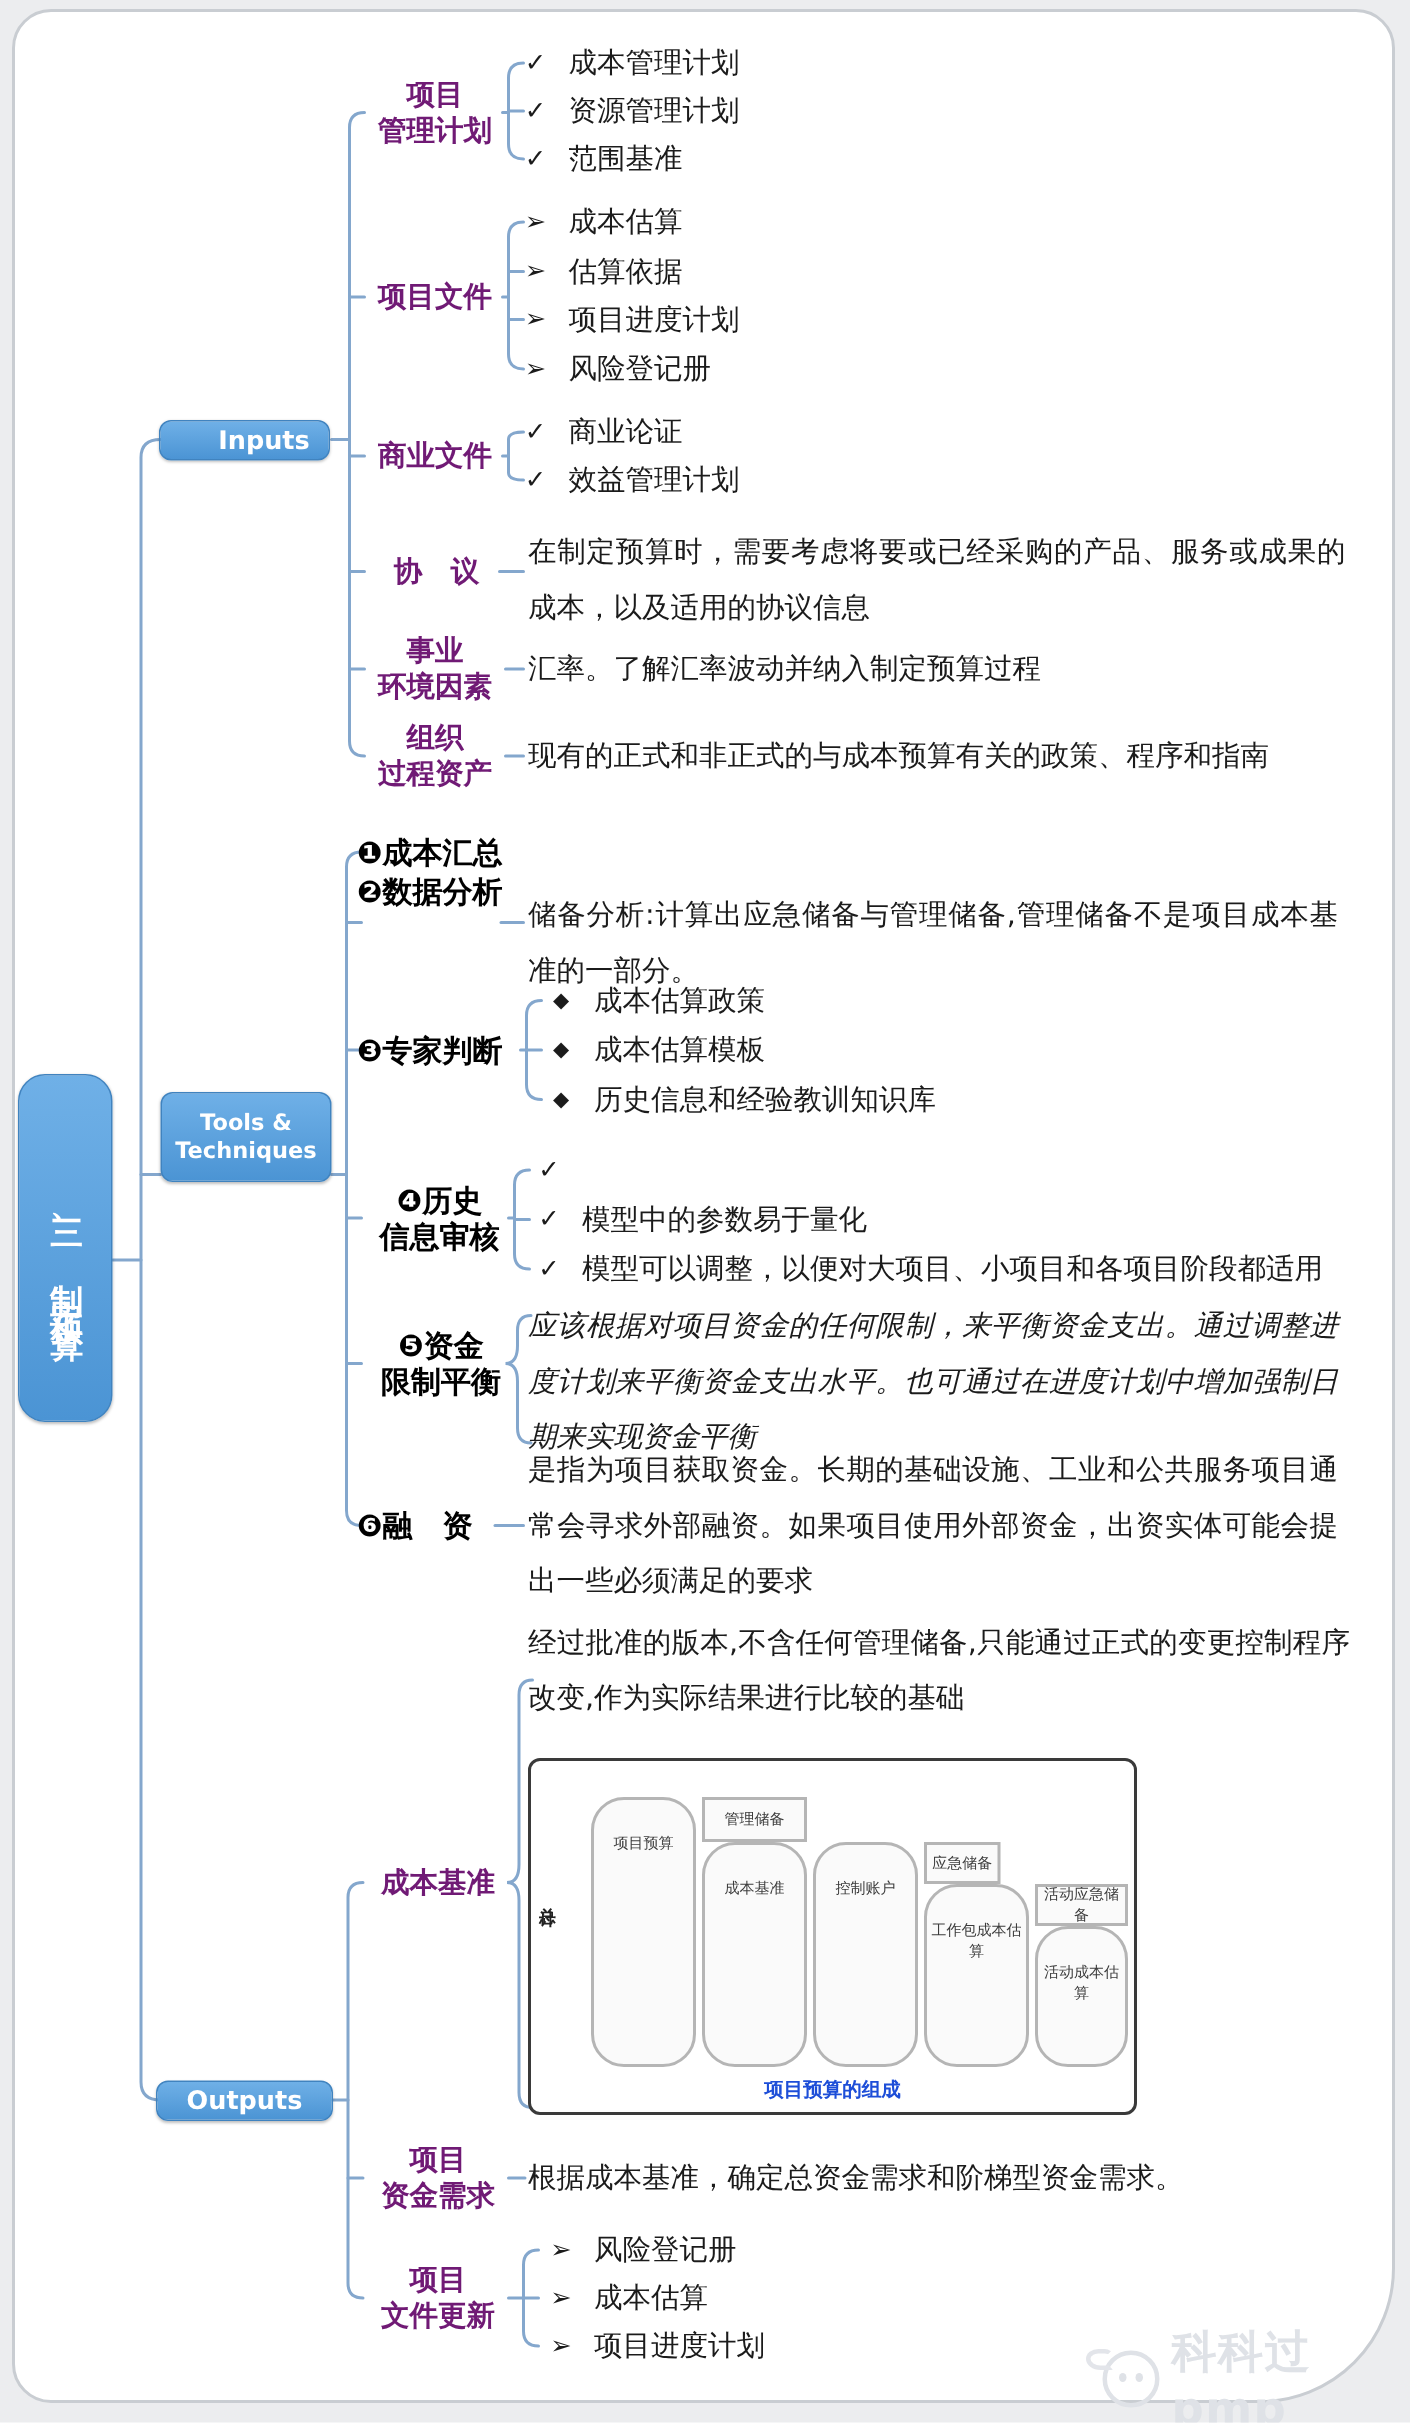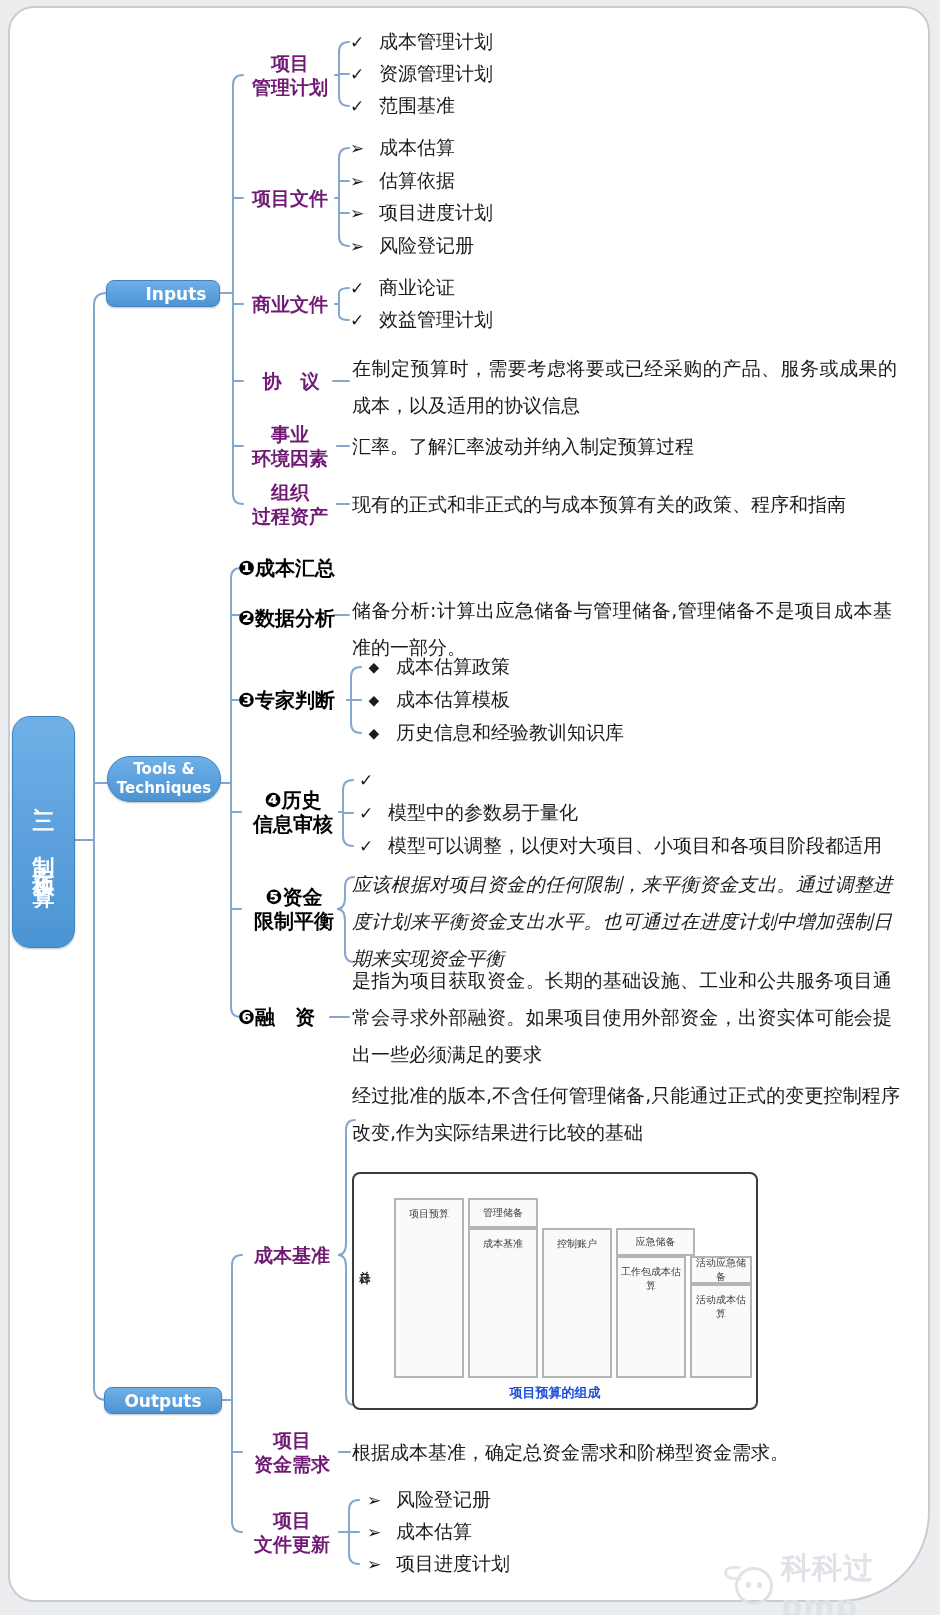--- a/index.html
+++ b/index.html
@@ -59,21 +59,21 @@
   
   .chart-box{
     position:absolute;left:352px;top:1172px;width:406px;height:238px;
     border:2px solid #3a3a3a;border-radius:8px;background:#fff;
   }
   .cell{
     position:absolute;background:#fafafa;border:2px solid #b5b5b5;
     font-size:10px;color:#3c3c3c;text-align:center;overflow:hidden;
   }
   .cell.hdr{display:flex;align-items:center;justify-content:center;}
-  .cell.body{padding-top:7px;}
+  .cell.body{padding-top:22px;border-radius:22px;}
   .chart-caption{
     position:absolute;left:352px;top:1384px;width:406px;text-align:center;
     font-size:13px;font-weight:bold;color:#1d4ed8;
   }
   .y-label{
     position:absolute;left:356px;top:1262px;
     writing-mode:vertical-rl;font-size:11px;font-weight:bold;color:#222;
     letter-spacing:2px;
   }
   
@@ -140,21 +140,21 @@
 
   <g>
     <path d="M372,1206 V1358" stroke="#222" stroke-width="2" fill="none"></path>
     <polygon points="366,1210 378,1210 372,1192" fill="#222"></polygon>
   </g>
 </svg>
 
 <div class="node root-node" style="left:12px;top:716px;width:63px;height:232px;">三、制定预算</div>
 
 <div class="node" style="left:106px;top:280px;width:114px;height:27px;font-size:17px;padding-left:26px;">Inputs</div>
-<div class="node" style="left:107px;top:756px;width:114px;height:46px;font-size:15px;line-height:19px;border-radius:23px;">Tools &amp;
+<div class="node" style="left:107px;top:728px;width:114px;height:60px;font-size:15px;line-height:19px;">Tools &amp;
 Techniques</div>
 <div class="node" style="left:104px;top:1387px;width:118px;height:27px;font-size:17px;">Outputs</div>
 
 <div class="blabel" style="left:246px;top:51px;width:88px;">项目
 管理计划</div>
 <div class="blabel" style="left:246px;top:186px;width:88px;">项目文件</div>
 <div class="blabel" style="left:246px;top:292px;width:88px;">商业文件</div>
 <div class="blabel" style="left:250px;top:369px;width:82px;">协　议</div>
 <div class="blabel" style="left:244px;top:422px;width:92px;">事业
 环境因素</div>
@@ -198,21 +198,21 @@
 <div class="item" style="left:345px;top:307px;">
     <span class="bullet">✓</span>
     <span>效益管理计划</span>
   </div>
 
 <div class="para" style="left:352px;top:350px;width:545px;">在制定预算时，需要考虑将要或已经采购的产品、服务或成果的成本，以及适用的协议信息</div>
 <div class="para" style="left:352px;top:428px;width:545px;">汇率。了解汇率波动并纳入制定预算过程</div>
 <div class="para" style="left:352px;top:486px;width:545px;">现有的正式和非正式的与成本预算有关的政策、程序和指南</div>
 
 <div class="tlabel" style="left:238px;top:556px;width:120px;text-align:left;">❶成本汇总</div>
-<div class="tlabel" style="left:238px;top:606px;width:120px;text-align:left;">❷数据分析</div>
+<div class="tlabel" style="left:238px;top:582px;width:120px;text-align:left;">❷数据分析</div>
 <div class="para" style="left:352px;top:592px;width:540px;">储备分析:计算出应急储备与管理储备,管理储备不是项目成本基准的一部分。</div>
 
 <div class="tlabel" style="left:238px;top:688px;width:120px;text-align:left;">❸专家判断</div>
 <div class="item" style="left:362px;top:654px;">
     <span class="bullet diamond">◆</span>
     <span>成本估算政策</span>
   </div>
 <div class="item" style="left:362px;top:687px;">
     <span class="bullet diamond">◆</span>
     <span>成本估算模板</span>
@@ -245,21 +245,21 @@
 
 <div class="para" style="left:352px;top:1077px;width:548px;">经过批准的版本,不含任何管理储备,只能通过正式的变更控制程序改变,作为实际结果进行比较的基础</div>
 <div class="blabel" style="left:246px;top:1243px;width:92px;">成本基准</div>
 
 <div class="chart-box"></div>
 <div class="y-label">总计</div>
 <div class="cell body" style="left:394px;top:1198px;width:70px;height:180px;">项目预算</div>
 <div class="cell hdr" style="left:468px;top:1198px;width:70px;height:30px;">管理储备</div>
 <div class="cell body" style="left:468px;top:1228px;width:70px;height:150px;">成本基准</div>
 <div class="cell body" style="left:542px;top:1228px;width:70px;height:150px;">控制账户</div>
-<div class="cell hdr" style="left:616px;top:1228px;width:79px;height:28px;">应急储备</div>
+<div class="cell hdr" style="left:616px;top:1228px;width:51px;height:28px;">应急储备</div>
 <div class="cell body" style="left:616px;top:1256px;width:70px;height:122px;">工作包成本估算</div>
 <div class="cell hdr" style="left:690px;top:1256px;width:62px;height:28px;">活动应急储备</div>
 <div class="cell body" style="left:690px;top:1284px;width:62px;height:94px;">活动成本估算</div>
 <div class="chart-caption">项目预算的组成</div>
 
 <div class="blabel" style="left:244px;top:1428px;width:96px;">项目
 资金需求</div>
 <div class="para" style="left:352px;top:1434px;width:548px;">根据成本基准，确定总资金需求和阶梯型资金需求。</div>
 
 <div class="blabel" style="left:244px;top:1508px;width:96px;">项目

